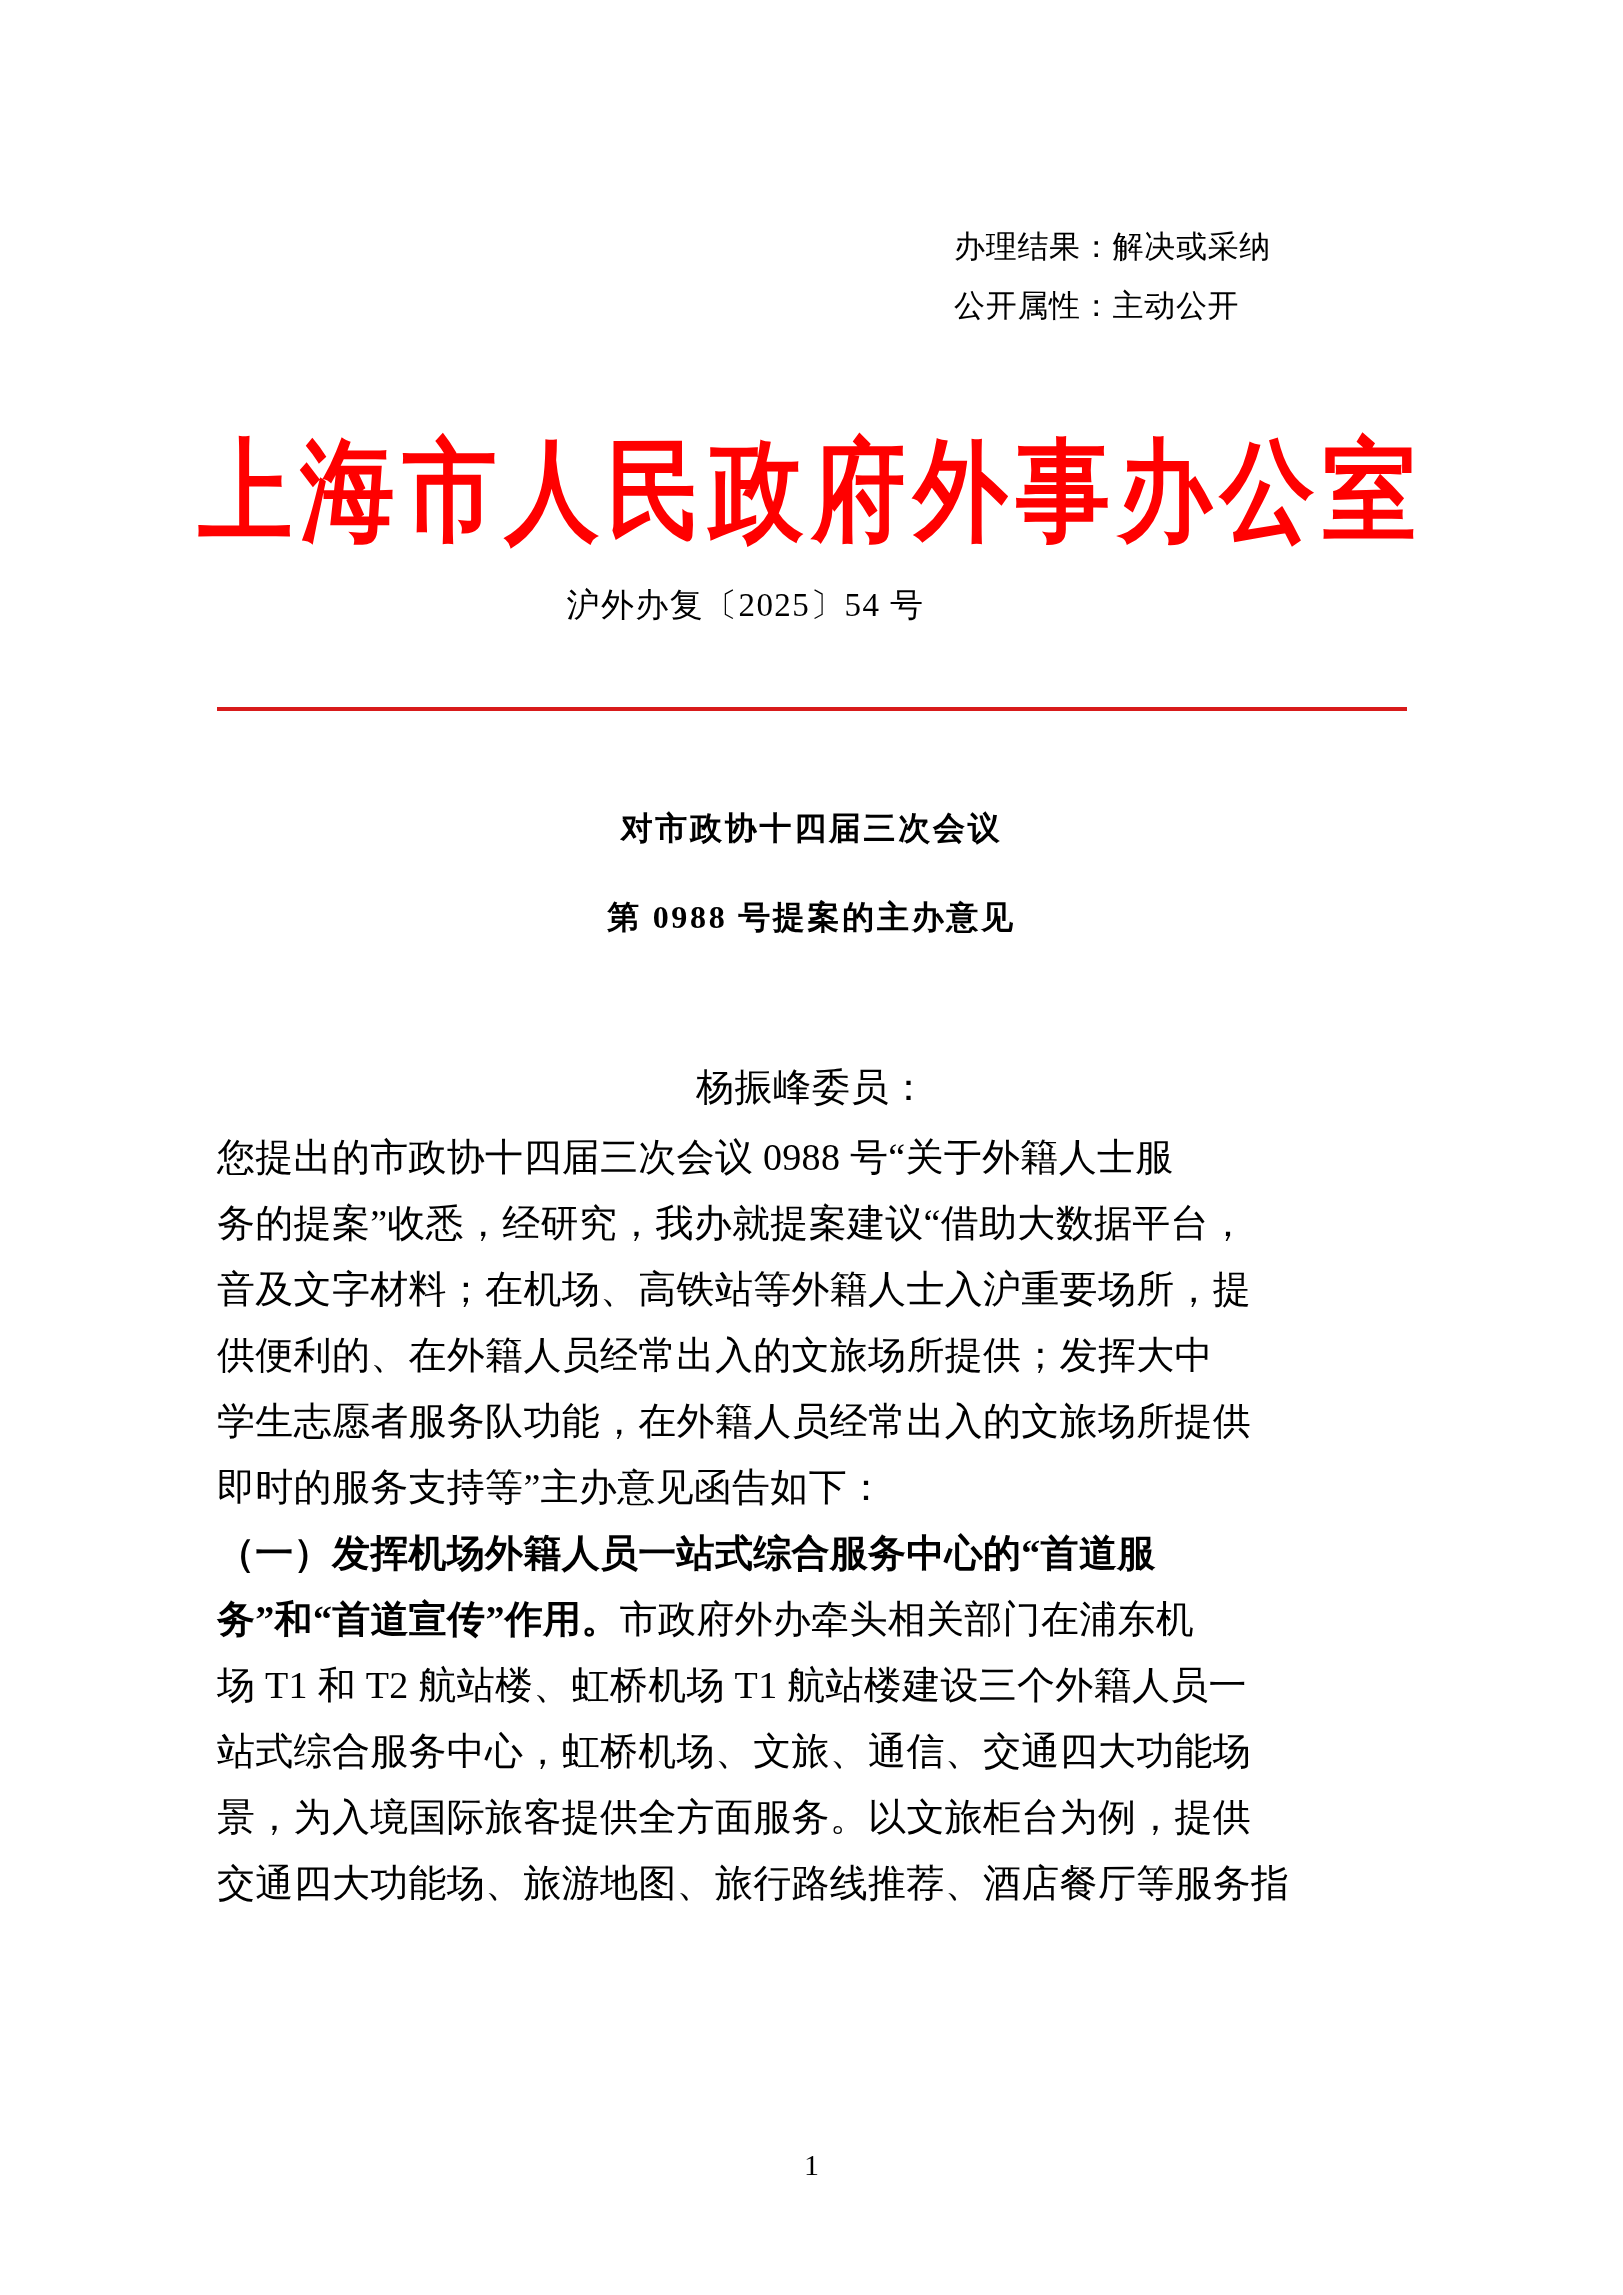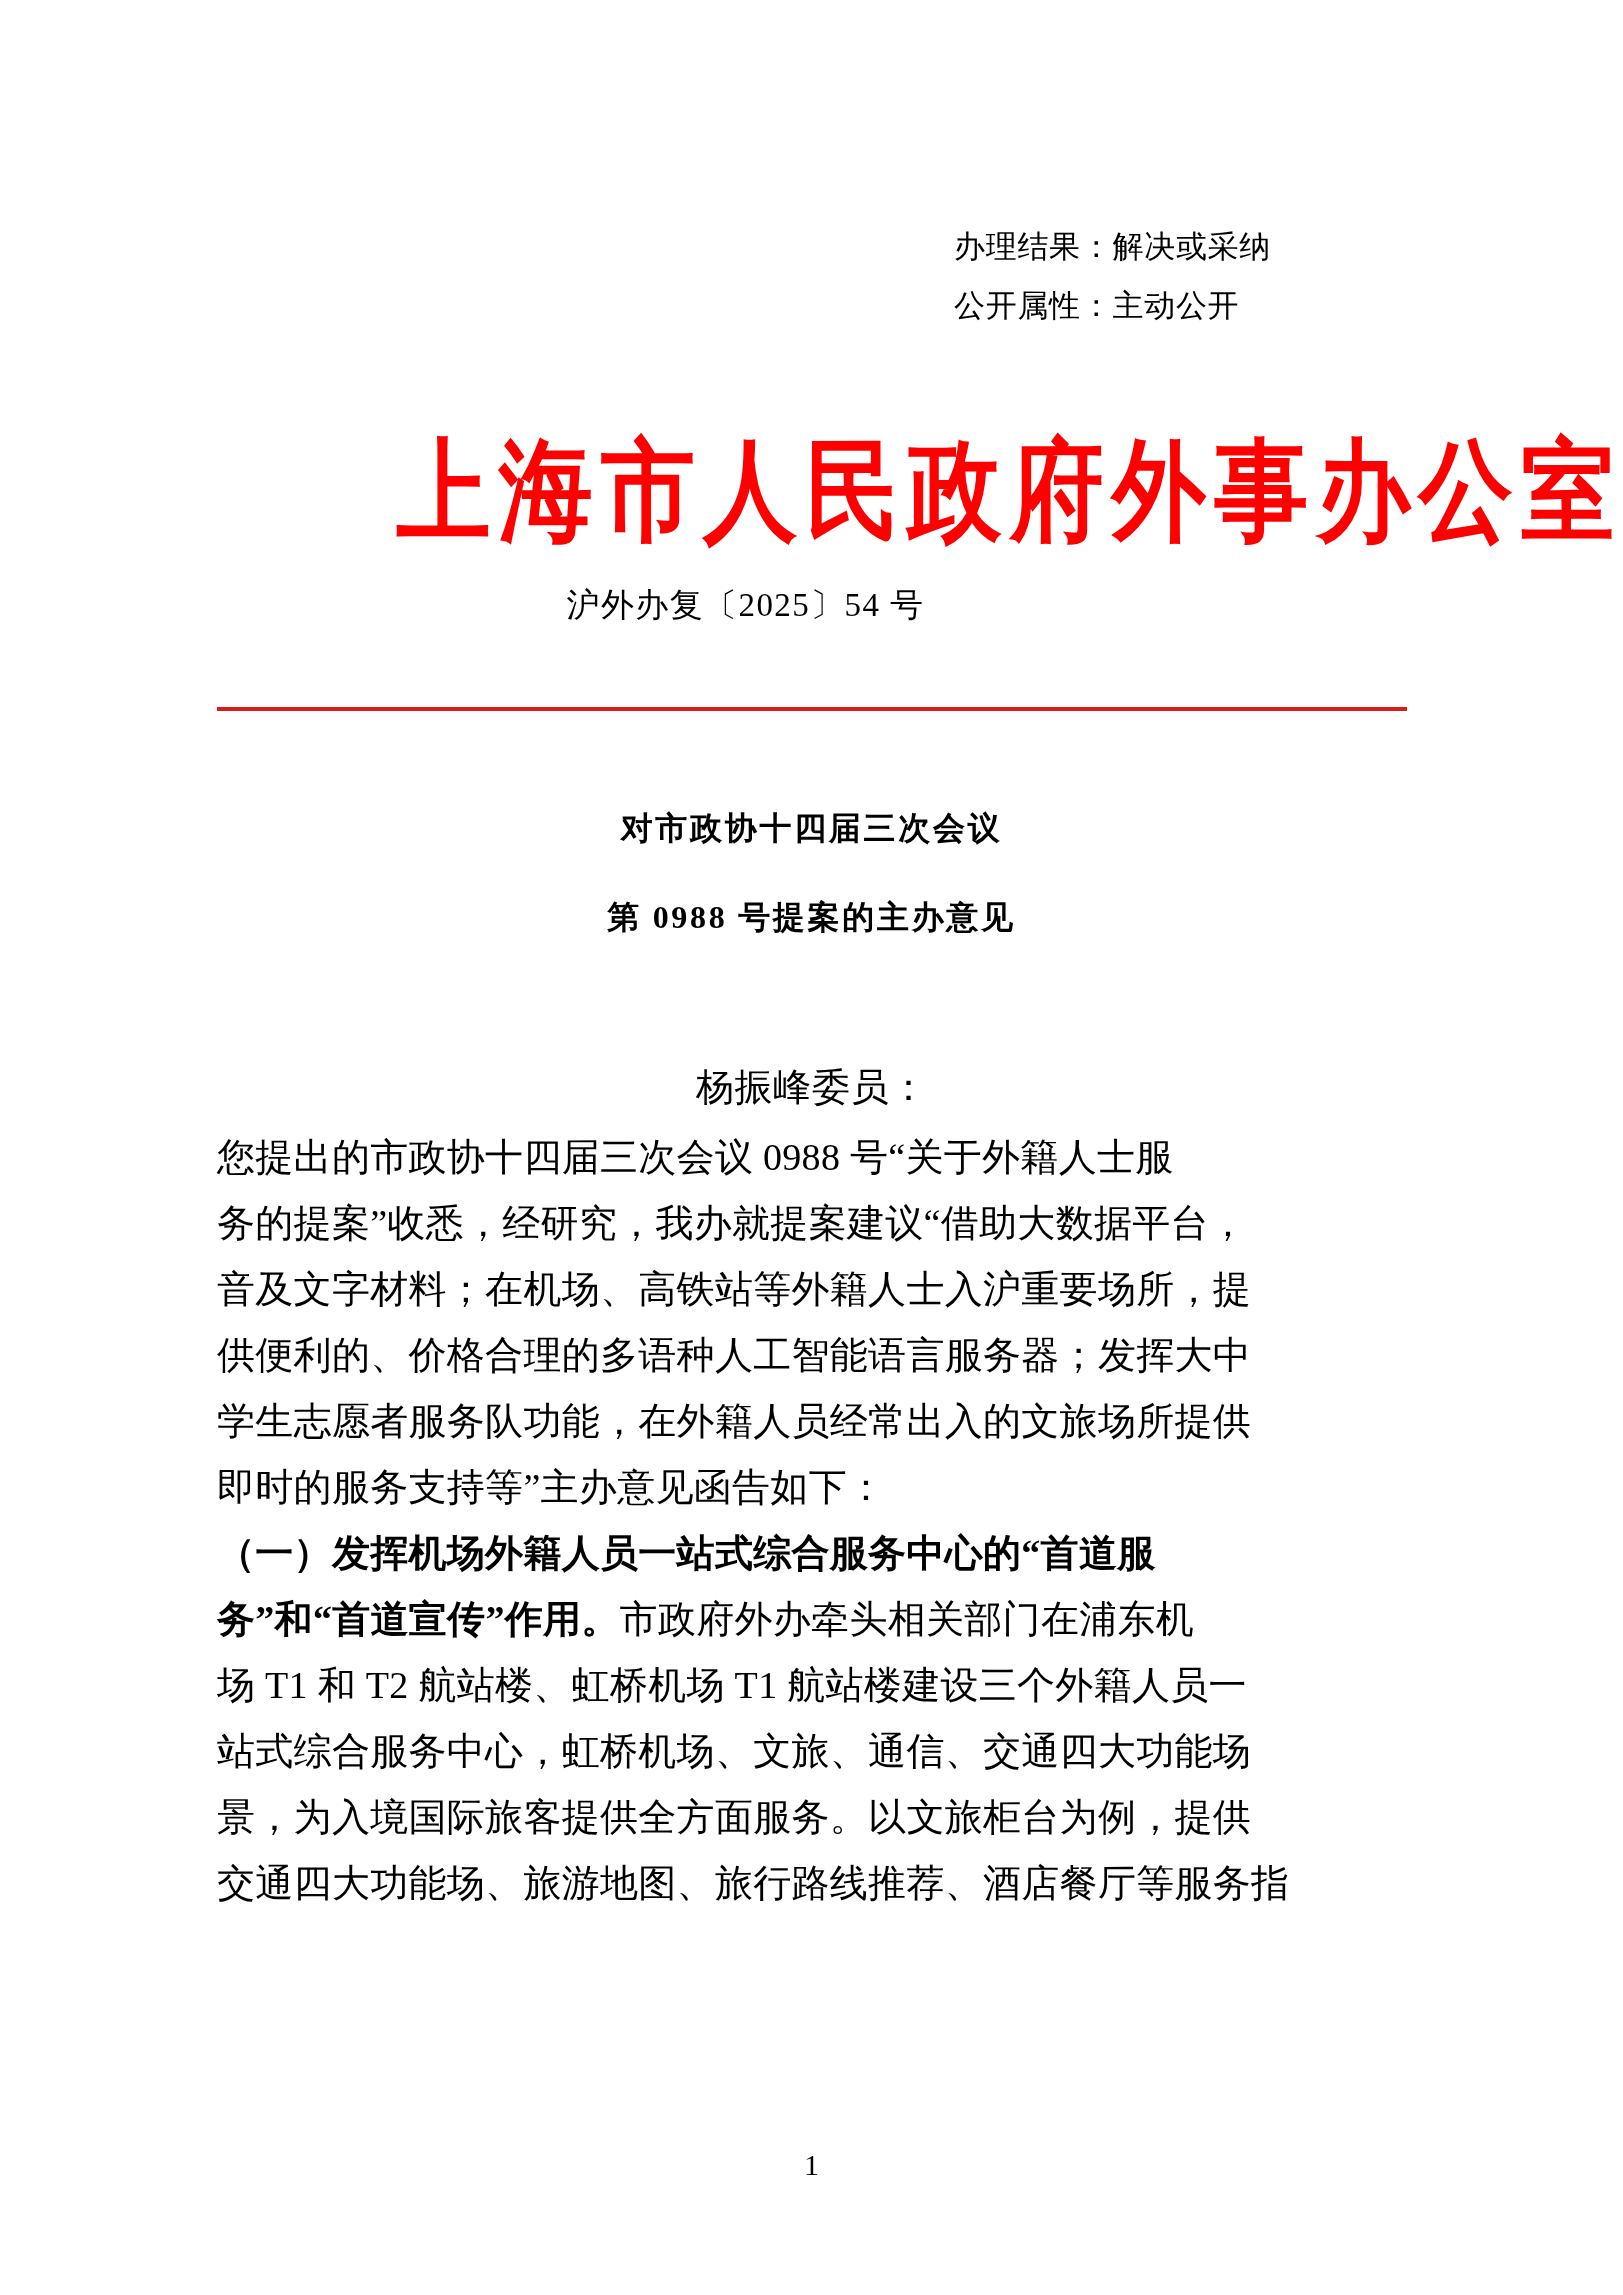--- a/index.html
+++ b/index.html
@@ -35,21 +35,21 @@
     white-space: nowrap;
     font-family: "Liberation Serif", "DejaVu Serif", serif;
   }
 
   
   .masthead {
     position: absolute;
     left: 0;
     top: 430px;
     width: 1623px;
-    text-align: right;
+    text-align: center;
   }
   .masthead-title {
     display: inline-block;
     color: #FF0000;
     font-size: 94px;
     font-weight: bold;
     letter-spacing: 8.2px;
     line-height: 1.12;
     transform: scaleY(1.18);
     transform-origin: center top;
@@ -160,21 +160,21 @@
   </div>
 
   <div class="body-area">
 
     <div class="salutation">杨振峰委员：</div>
 
     <div class="para">
       <div class="para-line">您提出的市政协十四届三次会议 0988 号“关于外籍人士服</div>
       <div class="para-line">务的提案”收悉，经研究，我办就提案建议“借助大数据平台，</div>
       <div class="para-line">音及文字材料；在机场、高铁站等外籍人士入沪重要场所，提</div>
-      <div class="para-line">供便利的、价格合理的多语种人工智能语言服务器；发挥大中</div>
+      <div class="para-line">供便利的、在外籍人员经常出入的文旅场所提供；发挥大中</div>
       <div class="para-line">学生志愿者服务队功能，在外籍人员经常出入的文旅场所提供</div>
       <div class="para-line">即时的服务支持等”主办意见函告如下：</div>
     </div>
 
     <div class="para">
       <div class="para-line bold">（一）发挥机场外籍人员一站式综合服务中心的“首道服</div>
       <div class="para-line"><span class="b">务”和“首道宣传”作用。</span><span>市政府外办牵头相关部门在浦东机</span></div>
       <div class="para-line">场 T1 和 T2 航站楼、虹桥机场 T1 航站楼建设三个外籍人员一</div>
       <div class="para-line">站式综合服务中心，虹桥机场、文旅、通信、交通四大功能场</div>
       <div class="para-line">景，为入境国际旅客提供全方面服务。以文旅柜台为例，提供</div>

